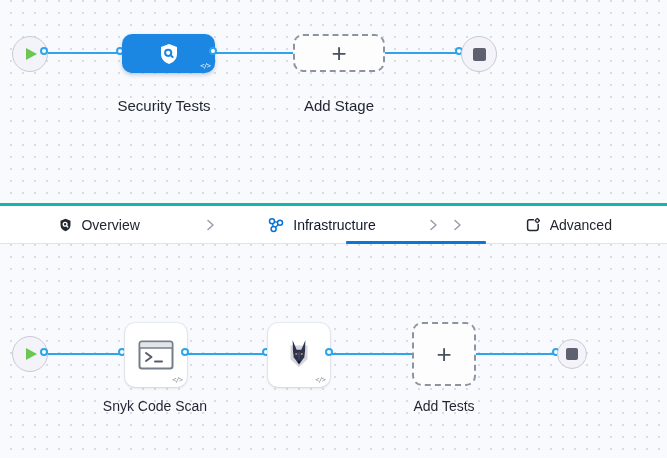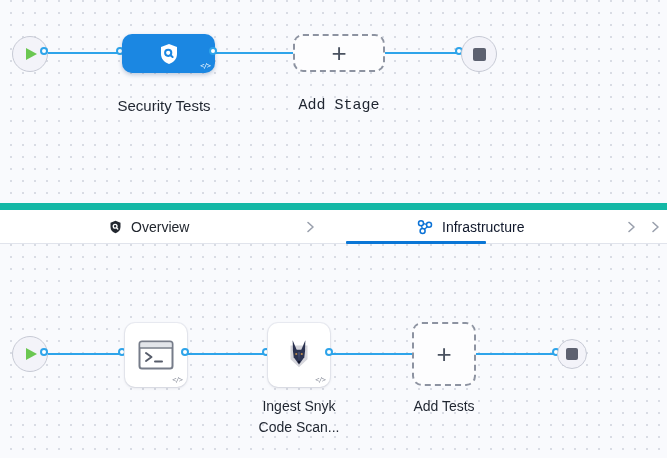--- a/index.html
+++ b/index.html
@@ -71,21 +71,21 @@
   .add-step-box  { left: 412px; top: 78px;  width: 64px; height: 64px; }
 
   .node-label {
     position: absolute; text-align: center;
     color: #1f2530; font-size: 15px; line-height: 21px;
   }
   .node-label.small { font-size: 14px; }
 
   .tabbar {
     position: absolute; top: 203px; left: 0; right: 0; height: 41px;
-    background: #fff; border-top: 7px solid #14b8a6; border-bottom: 1px solid #e1e4ec;
+    background: #fff; border-top: 3px solid #14b8a6; border-bottom: 1px solid #e1e4ec;
     display: flex; align-items: stretch;
   }
   .tab {
     flex: 1 1 0; display: flex; align-items: center; justify-content: center;
     gap: 8px; font-size: 14px; font-weight: 500; color: #22272f; cursor: pointer;
   }
   .tab.link { color: #0f172a; }
   .tab-sep { display: flex; align-items: center; justify-content: center; width: 24px; }
   .active-underline {
     position: absolute; left: 346px; bottom: -1px; width: 140px; height: 3px;
@@ -122,21 +122,21 @@
     <div class="add-box add-stage-box">
       <span>+</span>
     </div>
 
     <div class="port" style="left:455px; top:47px;"></div>
     <div class="round-node" style="left:461px; top:36px; width:36px; height:36px;">
       <div class="stop-sq"></div>
     </div>
 
     <div class="node-label" style="left:104px; top:95px; width:120px;">Security Tests</div>
-    <div class="node-label" style="left:279px; top:95px; width:120px;font-family:Liberation Mono, monospace;">Add Stage</div>
+    <div class="node-label" style="left:279px; top:95px; width:120px;">Add Stage</div>
   </div>
 
   <div class="tabbar">
     <div class="tab">
       <span class="icon">
         <svg width="15" height="16" viewBox="0 0 24 24">
           <path d="M12 2 L20 5 V12 C20 17 16.5 20.6 12 22 C7.5 20.6 4 17 4 12 V5 Z" fill="#22272f"></path>
           <circle cx="11.4" cy="10.8" r="3" fill="none" stroke="#ffffff" stroke-width="2.2"></circle>
           <line x1="13.7" y1="13.3" x2="15.6" y2="15.1" stroke="#ffffff" stroke-width="2.2" stroke-linecap="round"></line>
         </svg>
@@ -170,20 +170,33 @@
         </svg>
     </div>
 
 
     <div class="tab-sep">
       <svg width="16" height="16" viewBox="0 0 16 16">
           <polyline points="6,3.5 11,8 6,12.5" fill="none" stroke="#9aa0ad" stroke-width="1.6" stroke-linecap="round" stroke-linejoin="round"></polyline>
         </svg>
     </div>
 
+    <div class="tab">
+      <span class="icon">
+        <svg width="18" height="18" viewBox="0 0 18 18">
+          <path d="M14.2 8.6 V12.6 A1.8 1.8 0 0 1 12.4 14.4 H5.4 A1.8 1.8 0 0 1 3.6 12.6 V5.6 A1.8 1.8 0 0 1 5.4 3.8 H9.4" fill="none" stroke="#22272f" stroke-width="1.5" stroke-linecap="round"></path>
+          <circle cx="13.3" cy="4.6" r="1.7" fill="none" stroke="#22272f" stroke-width="1.3"></circle>
+          <line x1="13.3" y1="1.9" x2="13.3" y2="2.9" stroke="#22272f" stroke-width="1.2"></line>
+          <line x1="13.3" y1="6.3" x2="13.3" y2="7.3" stroke="#22272f" stroke-width="1.2"></line>
+          <line x1="10.6" y1="4.6" x2="11.6" y2="4.6" stroke="#22272f" stroke-width="1.2"></line>
+          <line x1="15.0" y1="4.6" x2="16.0" y2="4.6" stroke="#22272f" stroke-width="1.2"></line>
+        </svg>
+      </span>
+      <span>Advanced</span>
+    </div>
 
     <div class="active-underline"></div>
   </div>
 
   <div class="canvas canvas-bottom">
     <div class="hline" style="left:47px; top:109px; width:511px;"></div>
 
     <div class="round-node" style="left:12px; top:92px; width:36px; height:36px;">
       <div class="play-tri"></div>
     </div>
@@ -224,17 +237,17 @@
 
     <div class="add-box add-step-box">
       <span>+</span>
     </div>
 
     <div class="port" style="left:552px; top:104px;"></div>
     <div class="round-node" style="left:557px; top:95px; width:30px; height:30px;">
       <div class="stop-sq small"></div>
     </div>
 
-    <div class="node-label small" style="left:251px; top:152px; width:96px;">Ingest Snyk Code Scan...</div>
+    <div class="node-label small" style="left:85px; top:152px; width:140px;">Snyk Code Scan</div>
     <div class="node-label small" style="left:384px; top:152px; width:120px;">Add Tests</div>
   </div>
 
 </div>
 
 </body></html>

